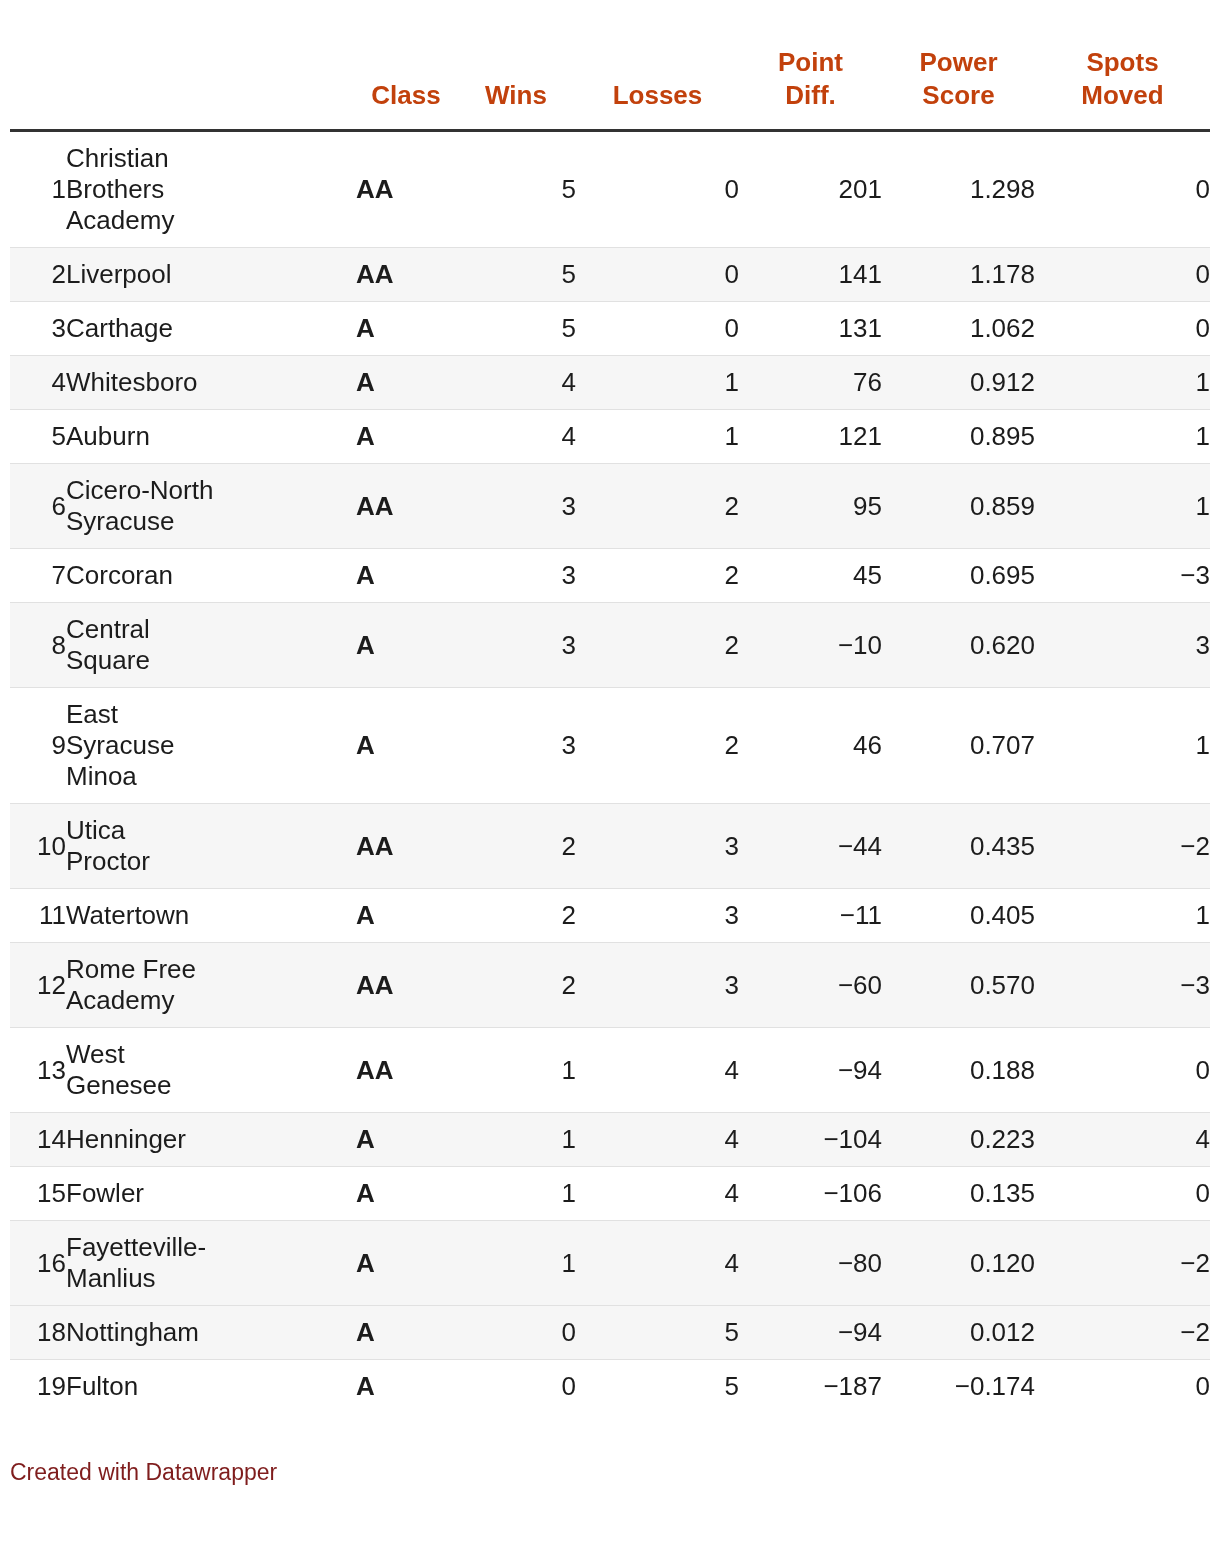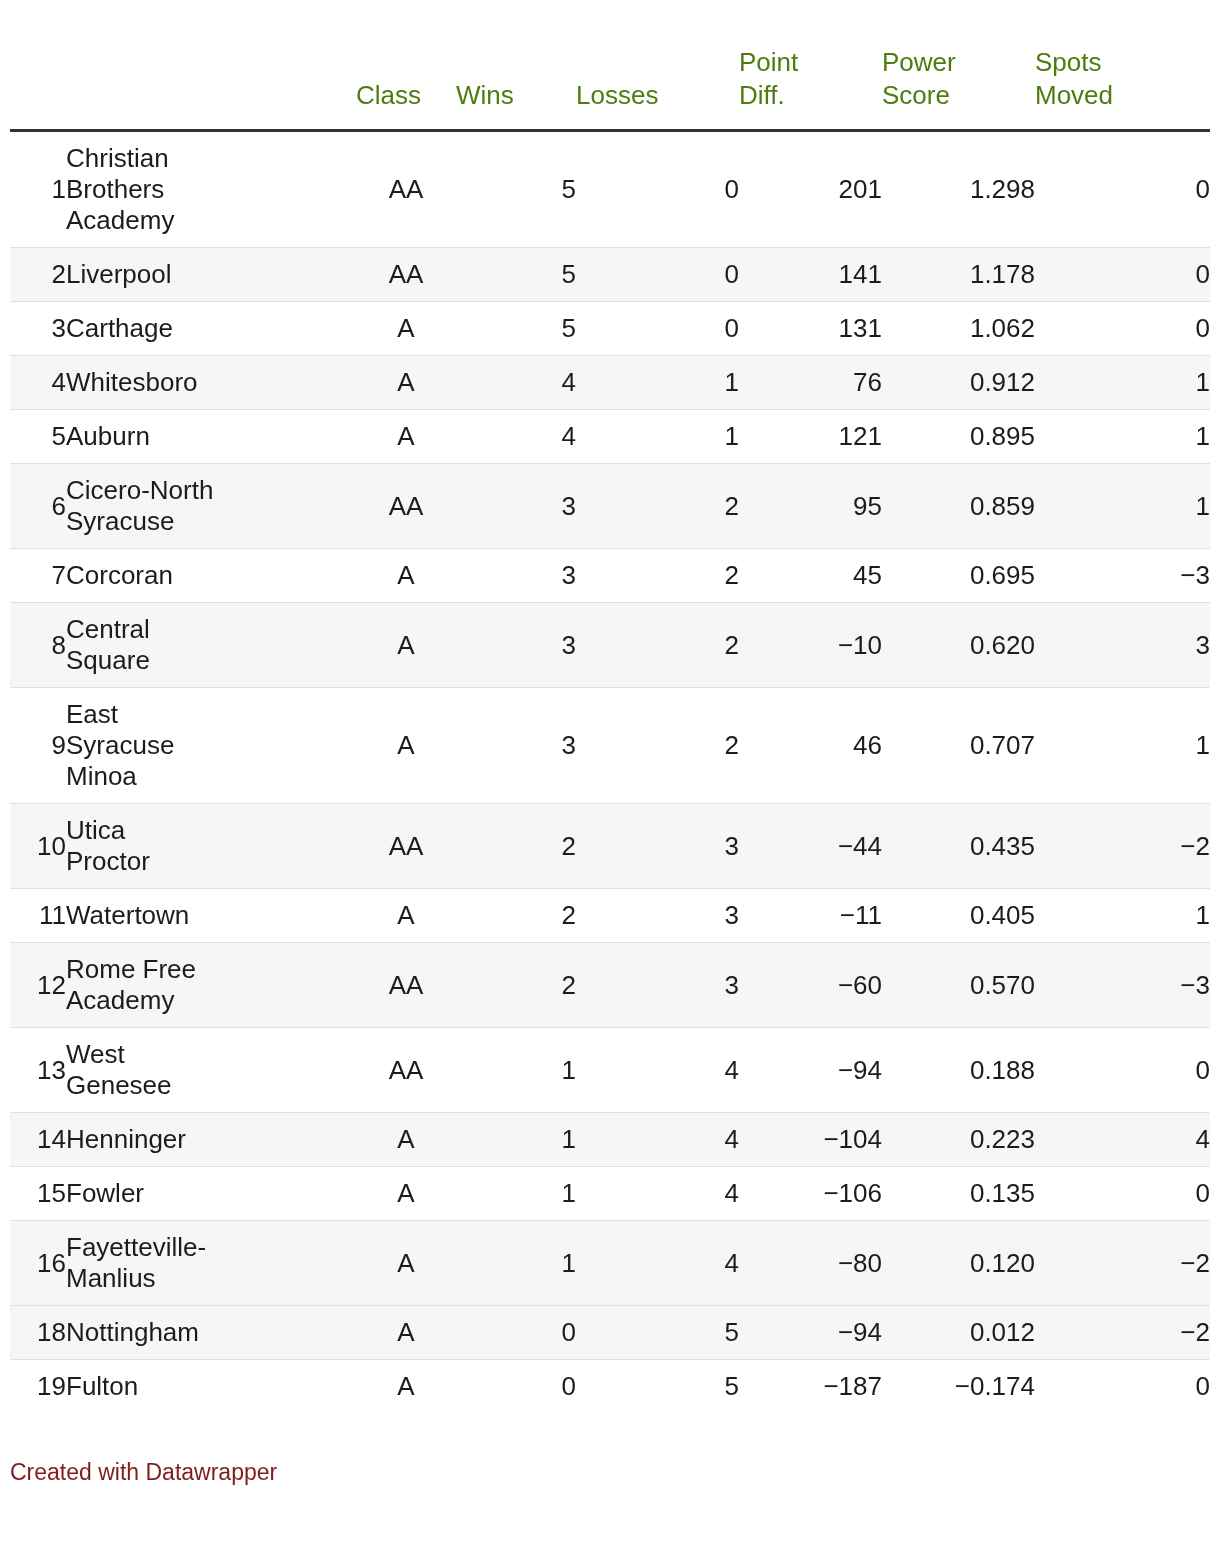--- a/index.html
+++ b/index.html
@@ -20,24 +20,24 @@
     width: 1220px;
   }
   table.rankings {
     width: 1200px;
     border-collapse: collapse;
     table-layout: fixed;
     font-size: 26px;
     line-height: 31px;
   }
   table.rankings thead th {
-    font-weight: 400;
-    color: #4d7c0f;
+    font-weight: 700;
+    color: #c2410c;
     vertical-align: bottom;
-    text-align: left;
+    text-align: center;
     padding: 46px 0 17px 0;
     border-bottom: 3px solid #333333;
     white-space: pre-line;
     line-height: 33px;
   }
   table.rankings tbody td {
     padding: 11px 0;
     vertical-align: middle;
     white-space: pre-line;
   }
@@ -45,21 +45,21 @@
     border-top: 1px solid #e1e1e1;
   }
   table.rankings tbody tr:first-child {
     border-top: none;
   }
   table.rankings tbody tr.striped {
     background: #f6f6f6;
   }
   .col-rank { text-align: right; }
   .col-team { text-align: left; padding-left: 67px; }
-  .col-class { text-align: center; }
+  .col-class { text-align: left; font-weight: bold; }
   .col-wins, .col-losses, .col-point_diff, .col-power_score { text-align: right; }
   .col-spots_moved { text-align: right; padding-right: 14px; }
   .footer {
     padding: 45px 0 0 0;
     font-size: 23px;
     line-height: 28px;
     color: #7f1d1d;
   }
 </style>
 </head>

